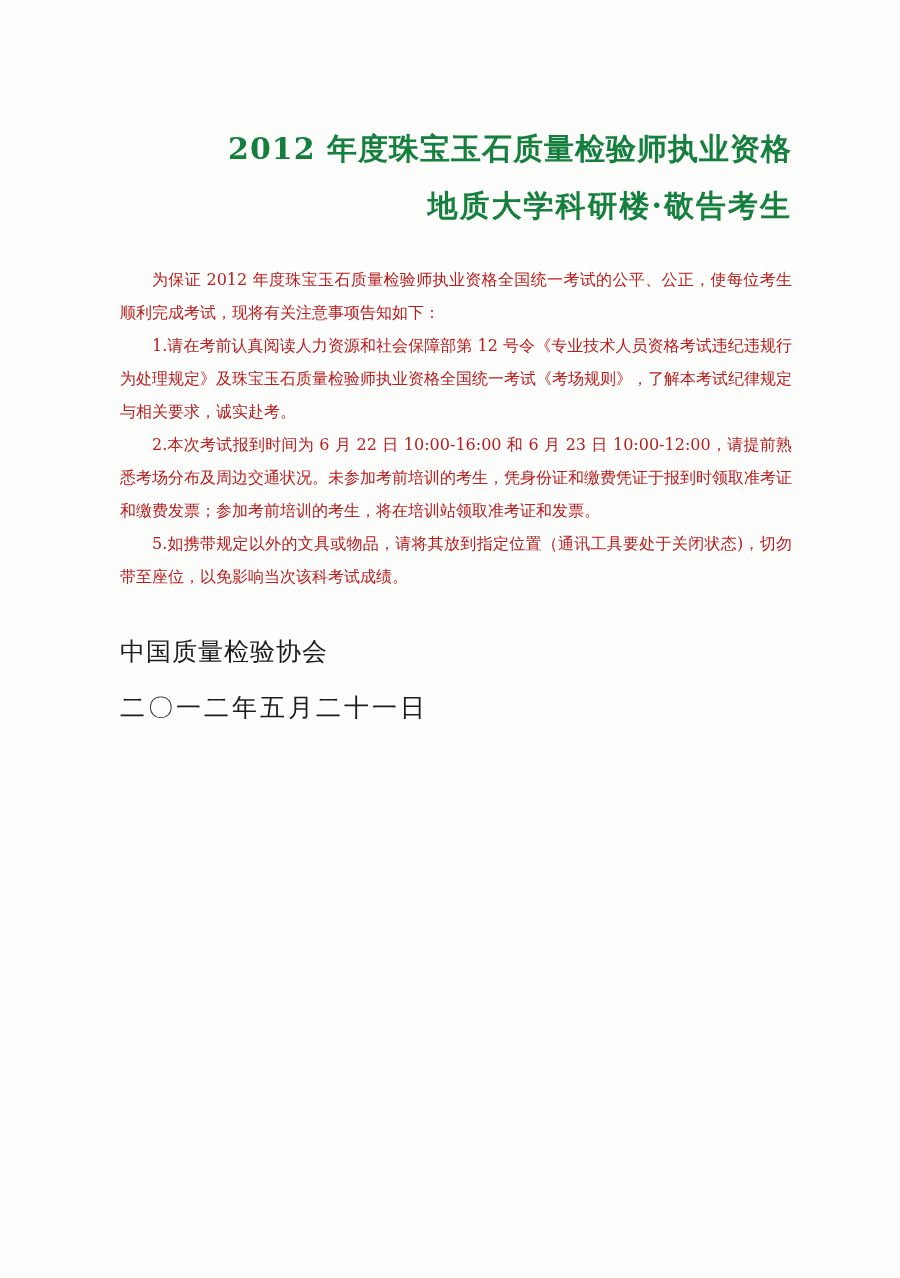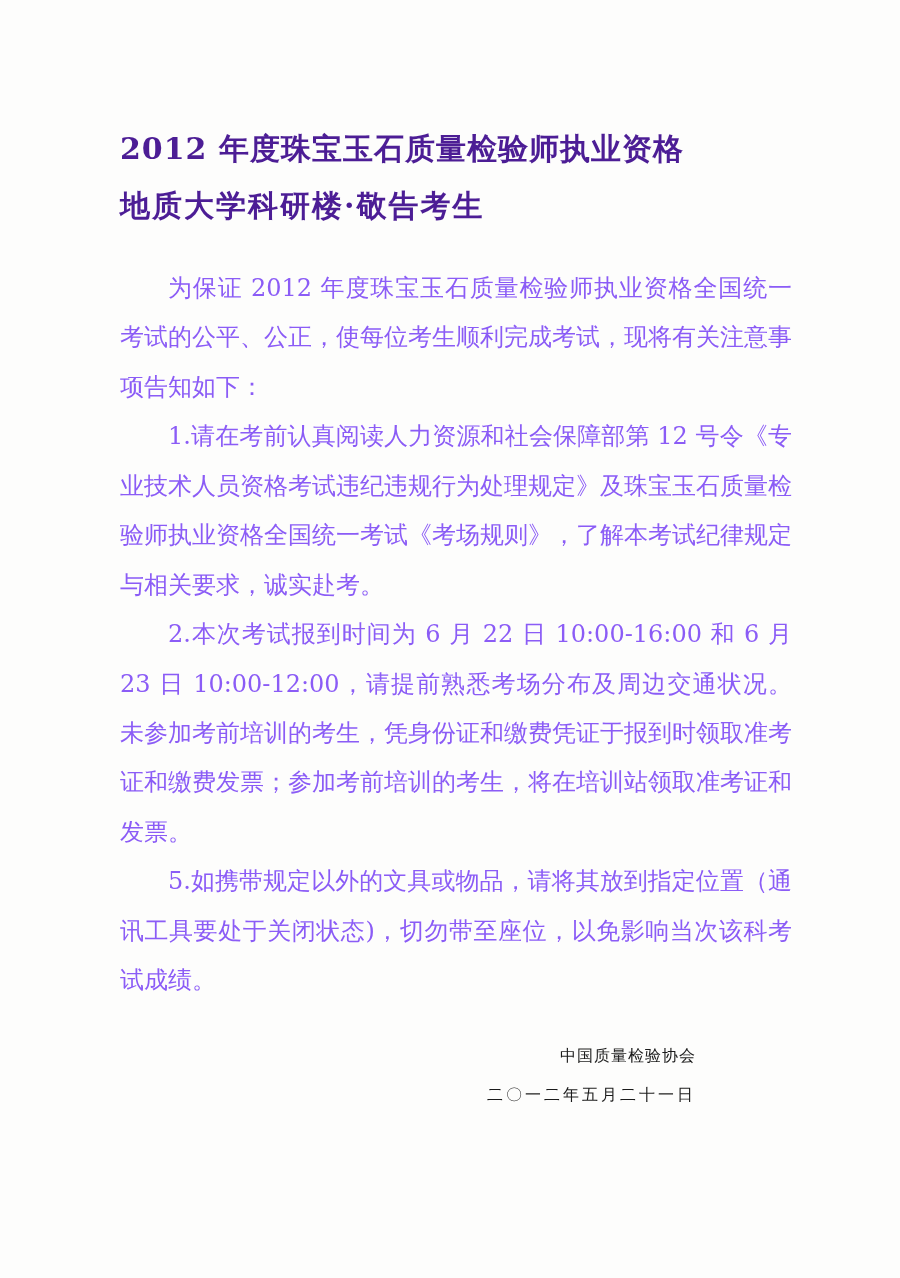--- a/index.html
+++ b/index.html
@@ -17,48 +17,47 @@
   }
   .page {
     width: 900px;
     height: 1278px;
     box-sizing: border-box;
     padding: 120px 108px 40px 120px;
     position: relative;
     background: #fdfdfc;
   }
   .doc-title {
-    text-align: left;
+    text-align: right;
     font-weight: bold;
     font-size: 30px;
     line-height: 1.9;
     letter-spacing: 1px;
-    color: #4c1d95;
+    color: #15803d;
     font-family: "DejaVu Serif", "Liberation Serif", serif;
   }
   .doc-title .line2 {
     letter-spacing: 2px;
   }
   .body-text {
     margin-top: 30px;
-    font-size: 24px;
+    font-size: 16px;
     line-height: 2.06;
     text-align: justify;
     text-justify: inter-ideograph;
-    color: #8b5cf6;
+    color: #b91c1c;
   }
   .para {
     text-indent: 2em;
     margin: 0;
     padding: 0;
   }
   .signature {
     margin-top: 34px;
-    text-align: right;
-    font-size: 16px;
+    font-size: 25px;
     line-height: 1.95;
     padding-right: 96px;
     color: #1b1b1b;
   }
   .sig-line {
     display: block;
     letter-spacing: 1px;
   }
   .sig-date {
     letter-spacing: 3px;

